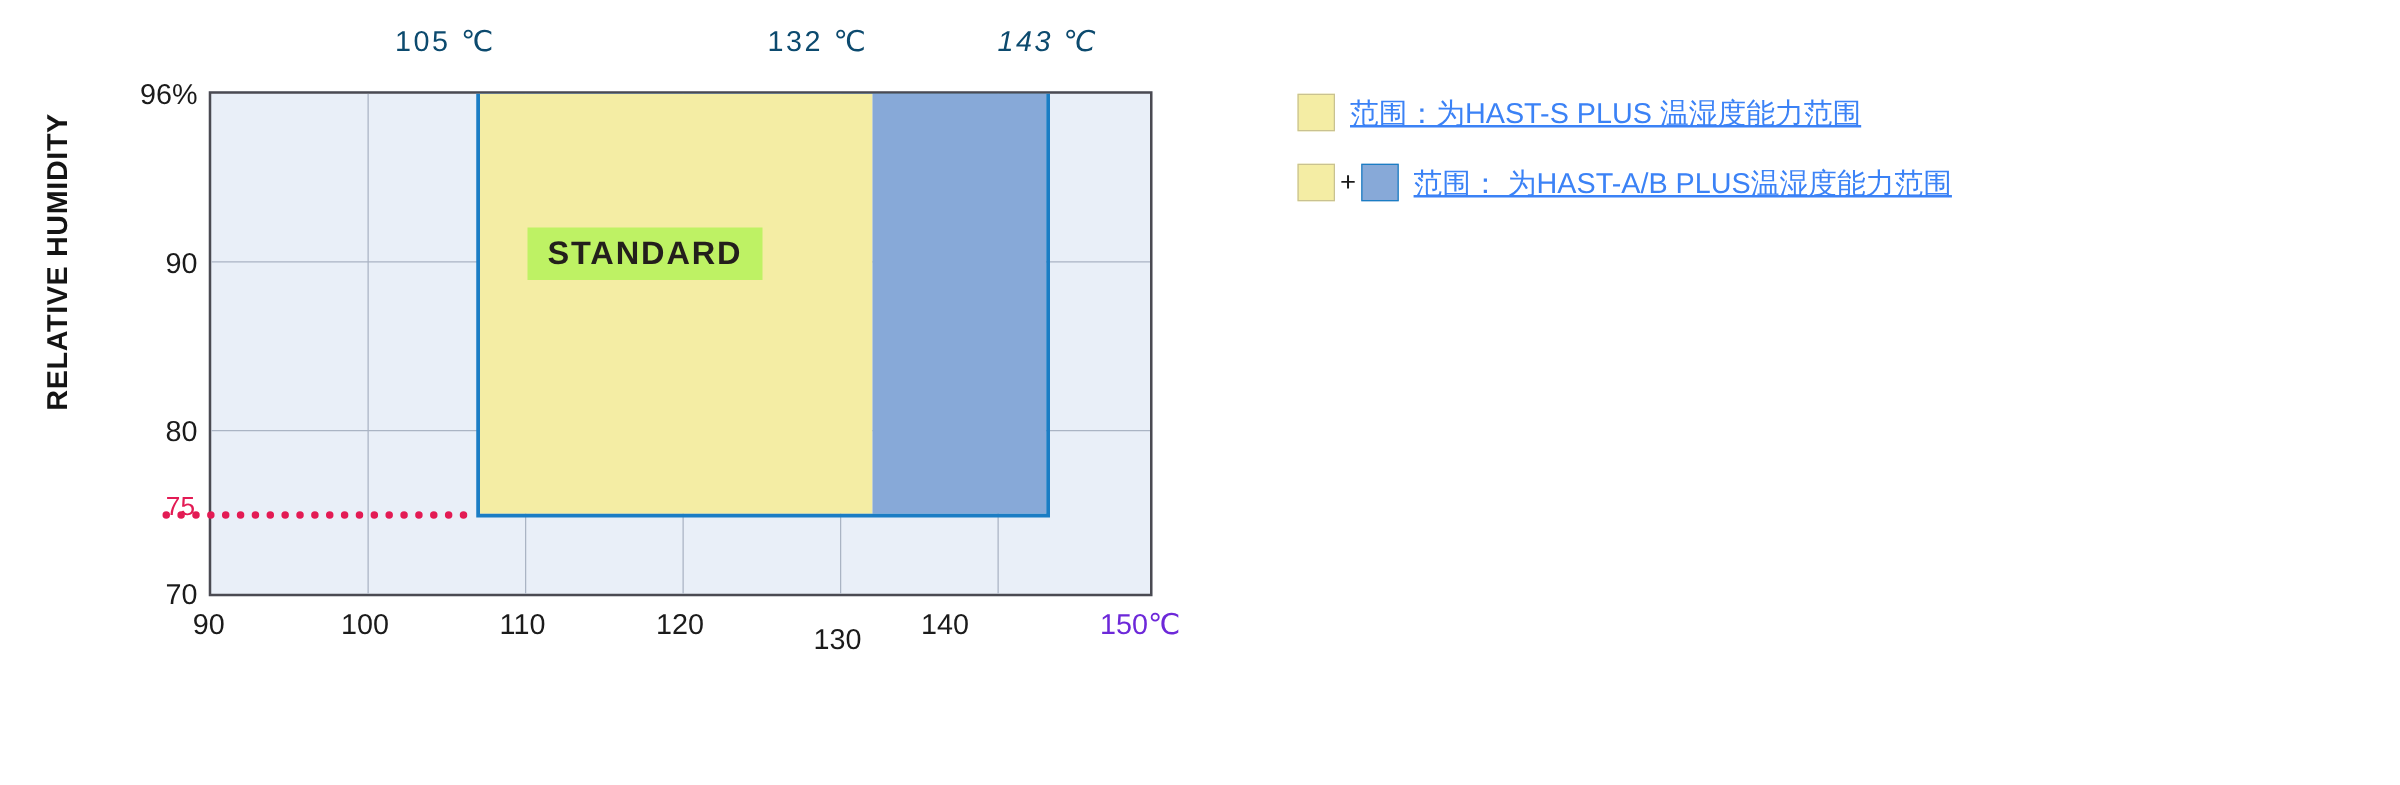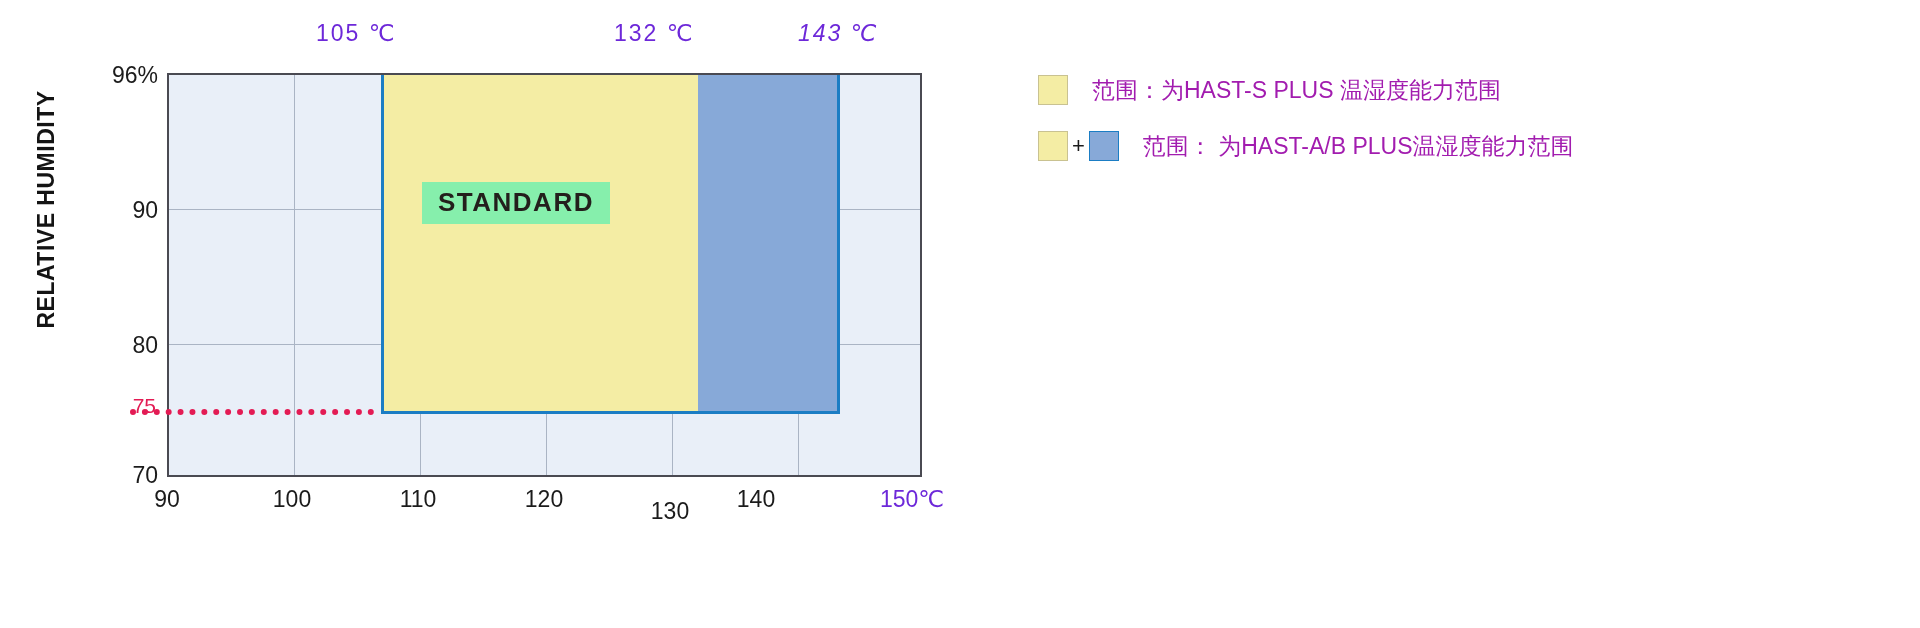--- a/index.html
+++ b/index.html
@@ -24,21 +24,21 @@
     width: 1000px; height: 628px;
   }
 
   
   .top-labels { position: absolute; left: 0; top: 0; width: 1000px; height: 60px; }
   .top-label {
     position: absolute;
     top: 20px;
     font-size: 23px;
     letter-spacing: 2px;
-    color: #6d28d9;
+    color: #0c4a6e;
     white-space: nowrap;
     font-family: "Liberation Sans", "DejaVu Sans", sans-serif;
   }
   #top-label-0 { left: 316px; }
   #top-label-1 { left: 614px; }
   #top-label-2 { left: 798px; font-style: italic; }
 
   
   .plot-frame {
     position: absolute;
@@ -76,21 +76,21 @@
   .region-outline {
     position: absolute;
     border: 3px solid #1b7dc4;
     background: transparent;
     pointer-events: none;
   }
 
   
   .standard-chip {
     position: absolute;
-    background: #86efac;
+    background: #bef264;
     color: #231f1c;
     font-weight: bold;
     font-size: 26px;
     letter-spacing: 1.5px;
     padding: 5px 16px 6px 16px;
     white-space: nowrap;
     font-family: "Liberation Sans", "DejaVu Sans", sans-serif;
     text-align: right;
   }
 
@@ -178,25 +178,26 @@
   }
   .swatch-yellow { background: #f4eda4; border: 1px solid #c9c291; }
   .swatch-blue   { background: #87a9d8; border: 1px solid #1b7dc4; }
   .plus-sign {
     font-size: 22px;
     color: #1b1b1b;
     margin: 0 4px;
     line-height: 1;
   }
   .legend-text {
-    margin-left: 24px;
-    font-size: 23px;
-    color: #a21caf;
-    white-space: nowrap;
-    font-family: "Liberation Sans", "DejaVu Sans", sans-serif;
+    margin-left: 12px;
+    font-size: 23px;
+    color: #3b82f6;
+    white-space: nowrap;
+    font-family: "Liberation Sans", "DejaVu Sans", sans-serif;
+    text-decoration: underline;
   }
 </style>
 </head>
 <body>
 
 <div id="root">
 
   <div class="chart-block">
 
     <div class="top-labels">

